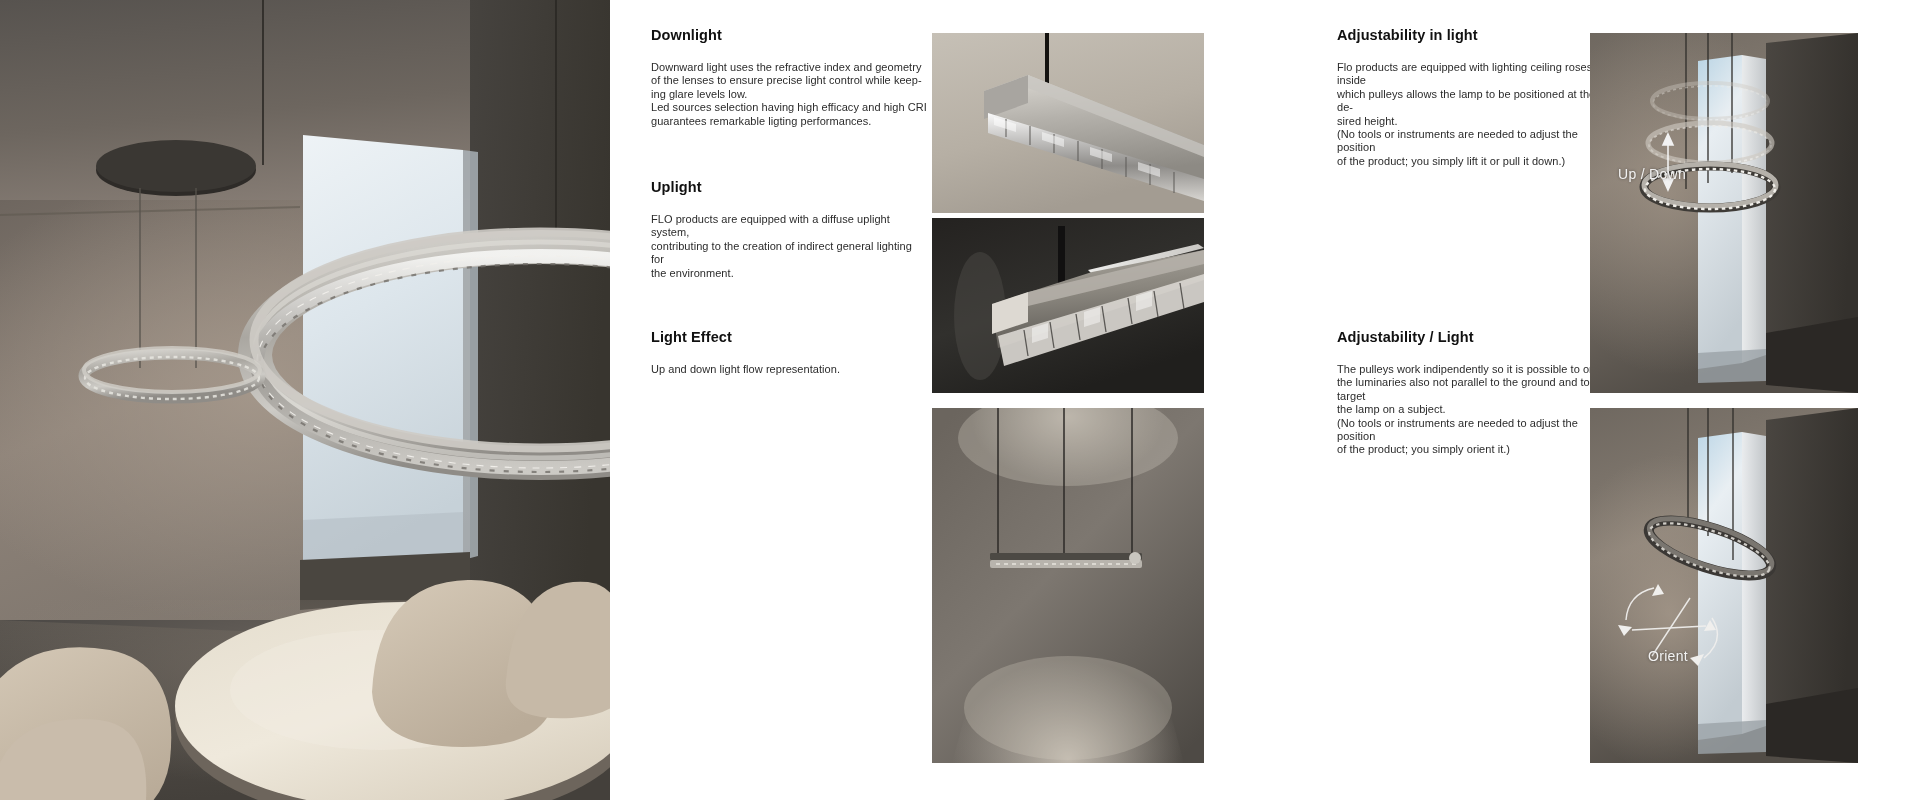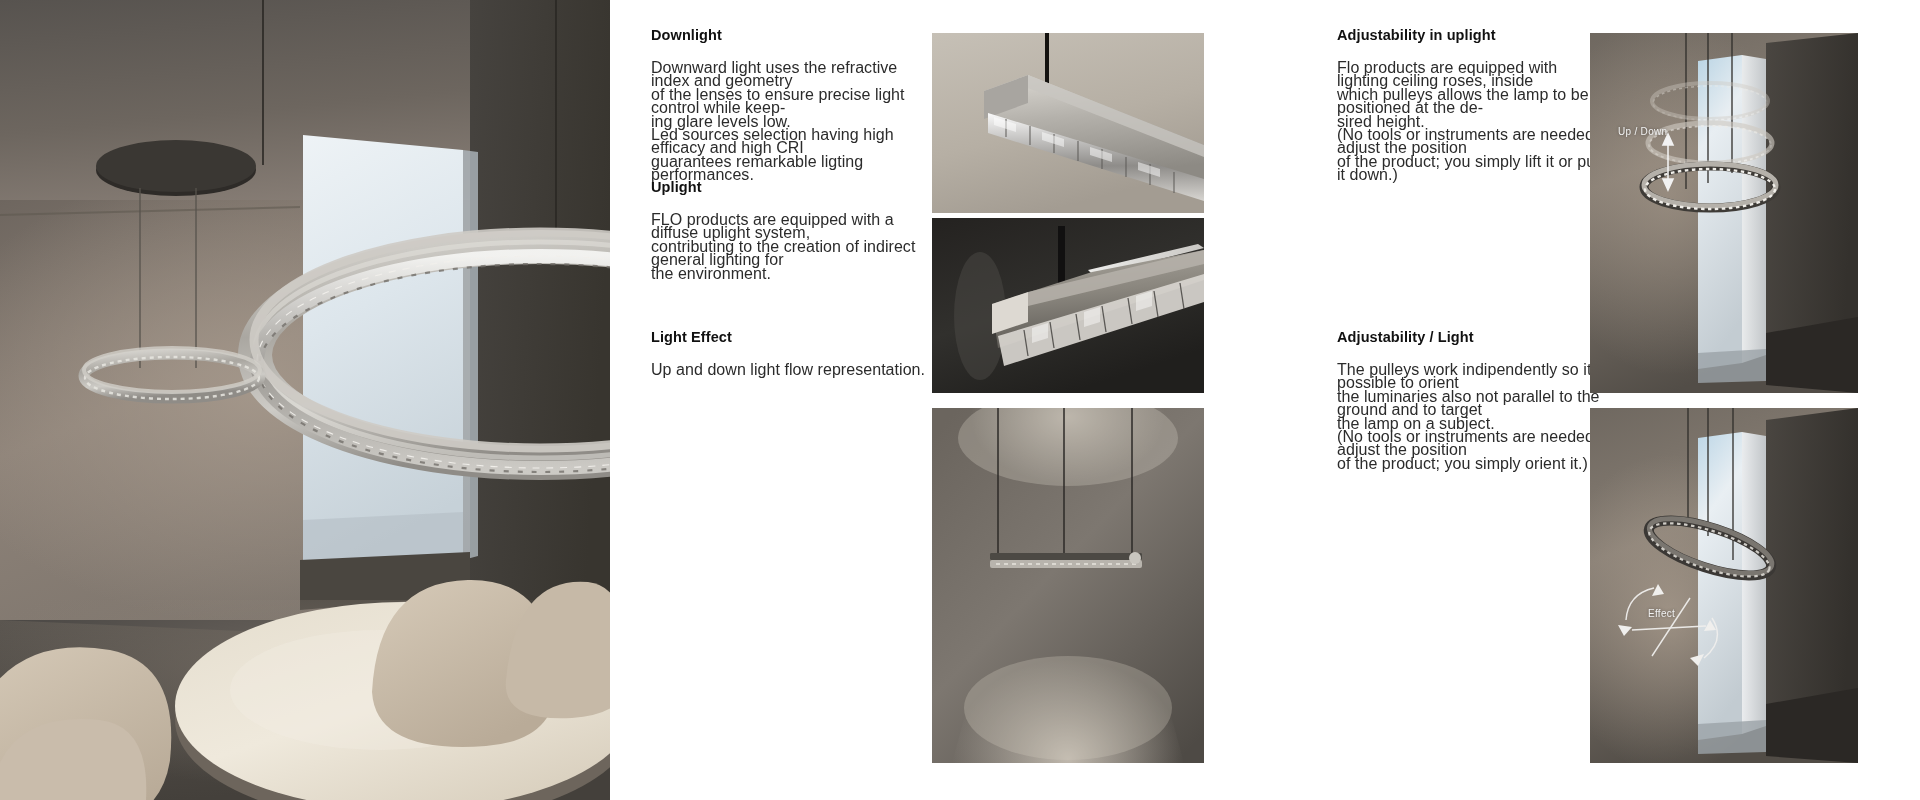--- a/index.html
+++ b/index.html
@@ -19,21 +19,21 @@
   }
   .hero-svg { display: block; width: 610px; height: 800px; }
 
   
   .txtblock { position: absolute; }
   .txtblock h3 {
     font-size: 14.5px; font-weight: bold; color: #111;
     letter-spacing: .1px; margin-bottom: 17px; line-height: 1.1;
   }
   .txtblock p {
-    font-size: 16px; line-height: 13.4px; color: #2b2b2b;
+    font-size: 11px; line-height: 13.4px; color: #2b2b2b;
     letter-spacing: .05px; white-space: pre-line;
   }
 
   .tb-downlight { left: 651px; top: 28px;  width: 285px; }
   .tb-uplight   { left: 651px; top: 180px; width: 275px; }
   .tb-effect    { left: 651px; top: 330px; width: 275px; }
   .tb-height    { left: 1337px; top: 28px;  width: 275px; }
   .tb-orient    { left: 1337px; top: 330px; width: 275px; }
 
   
@@ -41,23 +41,24 @@
   .panel svg { display: block; width: 100%; height: 100%; }
 
   .p-downlight { left: 932px;  top: 33px;  width: 272px; height: 180px; }
   .p-uplight   { left: 932px;  top: 218px; width: 272px; height: 175px; }
   .p-effect    { left: 932px;  top: 408px; width: 272px; height: 355px; }
   .p-height    { left: 1590px; top: 33px;  width: 268px; height: 360px; }
   .p-orient    { left: 1590px; top: 408px; width: 268px; height: 355px; }
 
   
   .anno-label {
-    position: absolute; color: #f2f2f2; font-size: 10px;
+    position: absolute; color: #f2f2f2; font-size: 14px;
     letter-spacing: .3px; white-space: nowrap;
     text-shadow: 0 0 3px rgba(0,0,0,.45);
+    margin-top: 40px;
   }
   .updown-label { left: 28px; top: 93px; }
   .orient-label { left: 58px; top: 200px; }
 </style>
 </head>
 <body>
 
 <div class="page">
 
   <div class="hero">
@@ -200,21 +201,21 @@
 contributing to the creation of indirect general lighting for
 the environment.</p>
   </div>
 
   <div class="txtblock tb-effect">
     <h3>Light Effect</h3>
     <p>Up and down light flow representation.</p>
   </div>
 
   <div class="txtblock tb-height">
-    <h3>Adjustability in uplight</h3>
+    <h3>Adjustability in light</h3>
     <p>Flo products are equipped with lighting ceiling roses, inside
 which pulleys allows the lamp to be positioned at the de-
 sired height.
 (No tools or instruments are needed to adjust the position
 of the product; you simply lift it or pull it down.)</p>
   </div>
 
   <div class="txtblock tb-orient">
     <h3>Adjustability / Light</h3>
     <p>The pulleys work indipendently so it is possible to orient
@@ -474,16 +475,16 @@
         <path d="M36 212 q2 -26 28 -32"></path>
         <path d="M122 210 q14 22 -8 40"></path>
       </g>
       <g fill="#f0efed">
         <path d="M68 176 L74 186 L62 188 Z"></path>
         <path d="M34 228 L42 219 L28 217 Z"></path>
         <path d="M120 212 L126 222 L114 223 Z"></path>
         <path d="M108 258 L100 250 L114 246 Z"></path>
       </g>
     </svg>
-    <span class="anno-label orient-label">Effect</span>
+    <span class="anno-label orient-label">Orient</span>
   </div>
 
 </div>
 
 </body></html>

